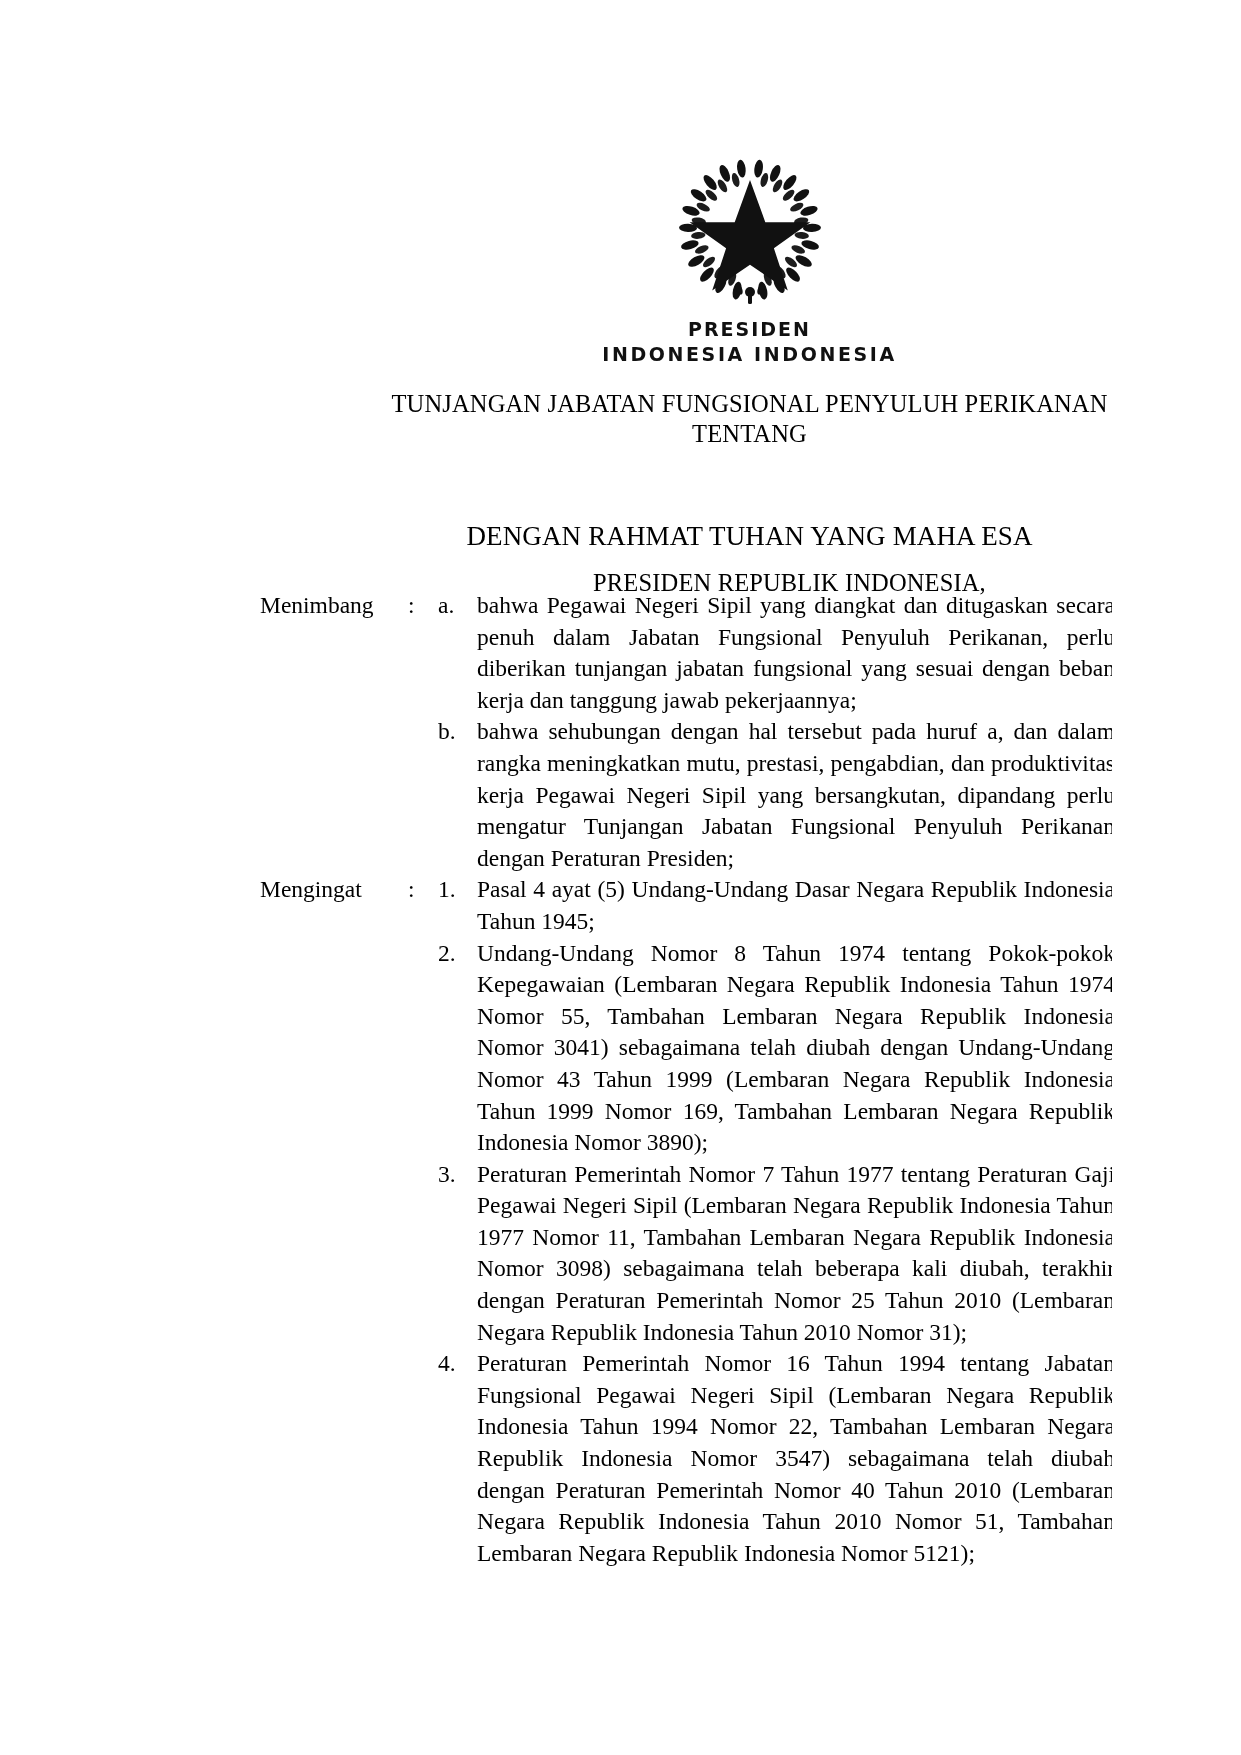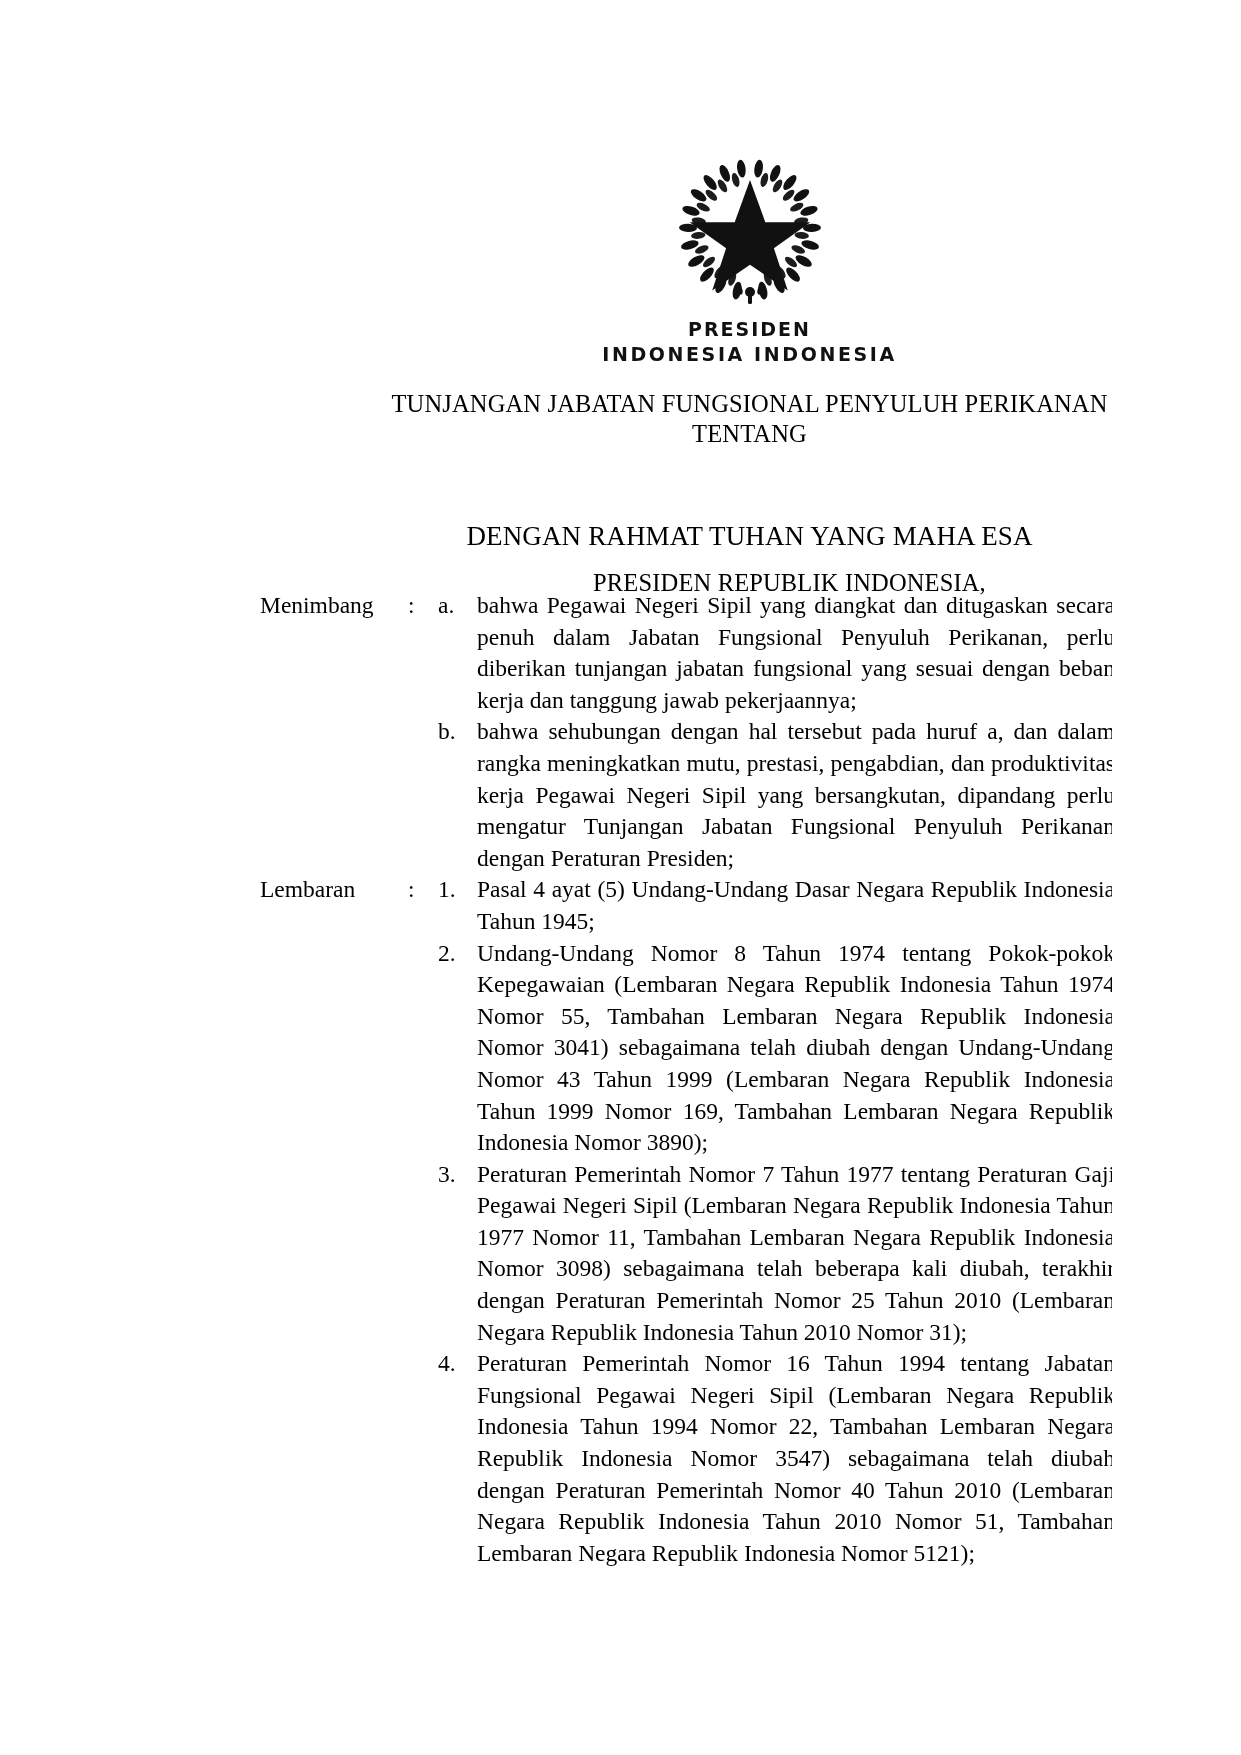--- a/index.html
+++ b/index.html
@@ -217,21 +217,21 @@
           <div class="item-text">bahwa Pegawai Negeri Sipil yang diangkat dan ditugaskan secara penuh dalam Jabatan Fungsional Penyuluh Perikanan, perlu diberikan tunjangan jabatan fungsional yang sesuai dengan beban kerja dan tanggung jawab pekerjaannya;</div>
         </div>
         <div class="clause-item">
           <div class="item-marker">b.</div>
           <div class="item-text">bahwa sehubungan dengan hal tersebut pada huruf a, dan dalam rangka meningkatkan mutu, prestasi, pengabdian, dan produktivitas kerja Pegawai Negeri Sipil yang bersangkutan, dipandang perlu mengatur Tunjangan Jabatan Fungsional Penyuluh Perikanan dengan Peraturan Presiden;</div>
         </div>
       </div>
     </div>
 
     <div class="clause-section">
-      <div class="clause-label">Lembaran</div>
+      <div class="clause-label">Mengingat</div>
       <div class="clause-colon">:</div>
       <div class="clause-items">
         <div class="clause-item">
           <div class="item-marker">1.</div>
           <div class="item-text">Pasal 4 ayat (5) Undang-Undang Dasar Negara Republik Indonesia Tahun 1945;</div>
         </div>
         <div class="clause-item">
           <div class="item-marker">2.</div>
           <div class="item-text">Undang-Undang Nomor 8 Tahun 1974 tentang Pokok-pokok Kepegawaian (Lembaran Negara Republik Indonesia Tahun 1974 Nomor 55, Tambahan Lembaran Negara Republik Indonesia Nomor 3041) sebagaimana telah diubah dengan Undang-Undang Nomor 43 Tahun 1999 (Lembaran Negara Republik Indonesia Tahun 1999 Nomor 169, Tambahan Lembaran Negara Republik Indonesia Nomor 3890);</div>
         </div>

